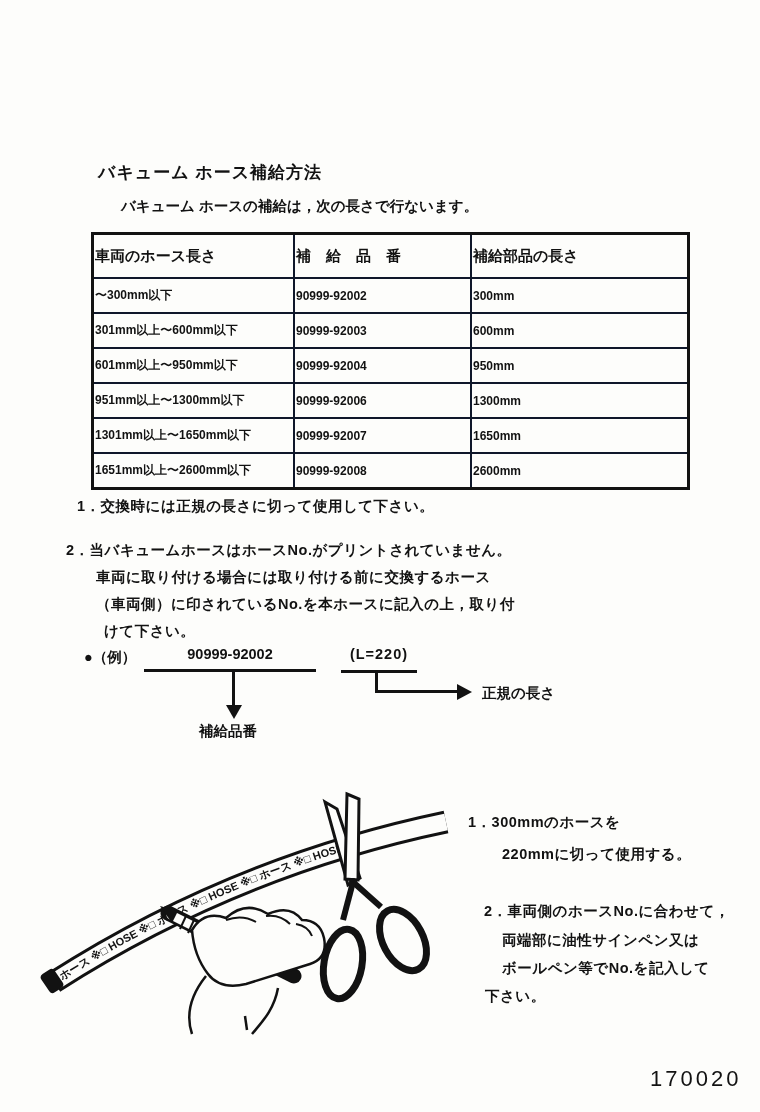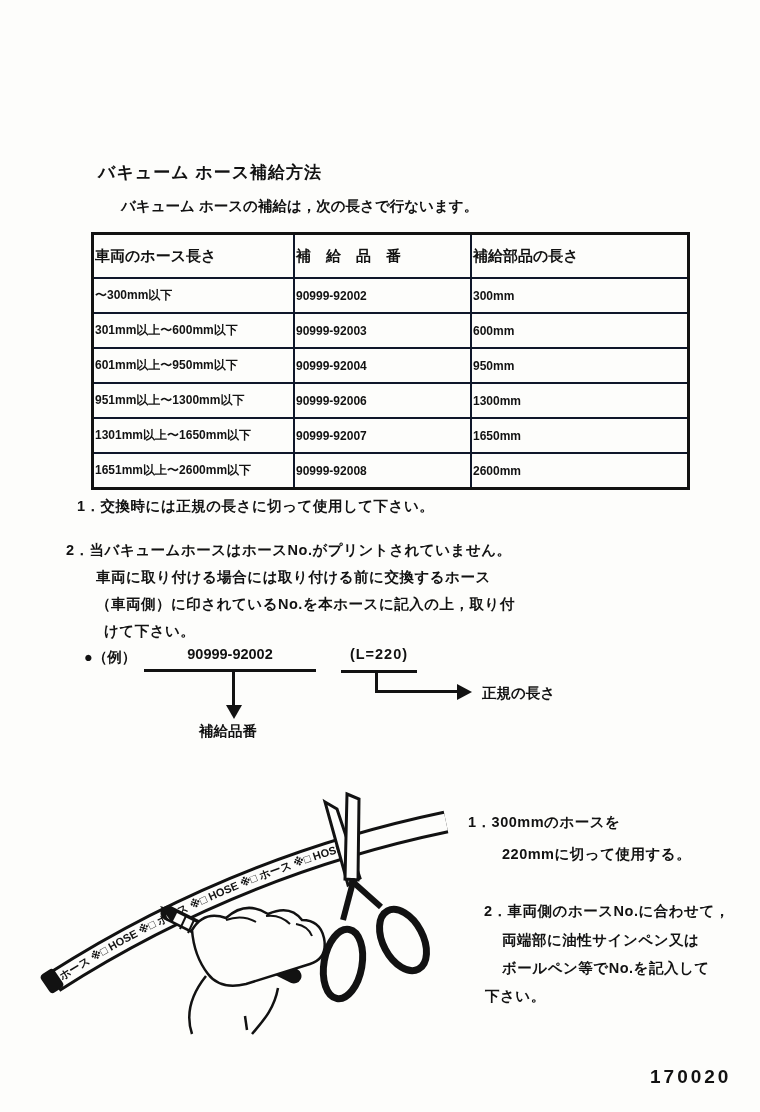--- a/index.html
+++ b/index.html
@@ -26,21 +26,21 @@
   table.parts td{height:31px;font-size:12px;}
   .c1{width:197px;} .c2{width:173px;} .c3{width:213px;}
   .uline{background:#121212;height:3px;}
   .vline{background:#121212;width:3px;}
   .hline{background:#121212;height:3px;}
   .arr-down{width:0;height:0;border-left:8px solid transparent;
     border-right:8px solid transparent;border-top:14px solid #121212;}
   .arr-right{width:0;height:0;border-top:8px solid transparent;
     border-bottom:8px solid transparent;border-left:15px solid #121212;}
   .lbl{font-size:14.5px;font-weight:700;}
-  .docnum{font-size:19px;font-weight:700;letter-spacing:3px;}
+  .docnum{font-size:22px;font-weight:400;letter-spacing:3px;}
 </style>
 </head>
 <body>
 
 <div class="abs ttl" style="left:98px;top:161px;">バキューム ホース補給方法</div>
 <div class="abs sub" style="left:121px;top:197px;">バキューム ホースの補給は，次の長さで行ないます。</div>
 
 <table class="parts">
   <thead>
     <tr>

